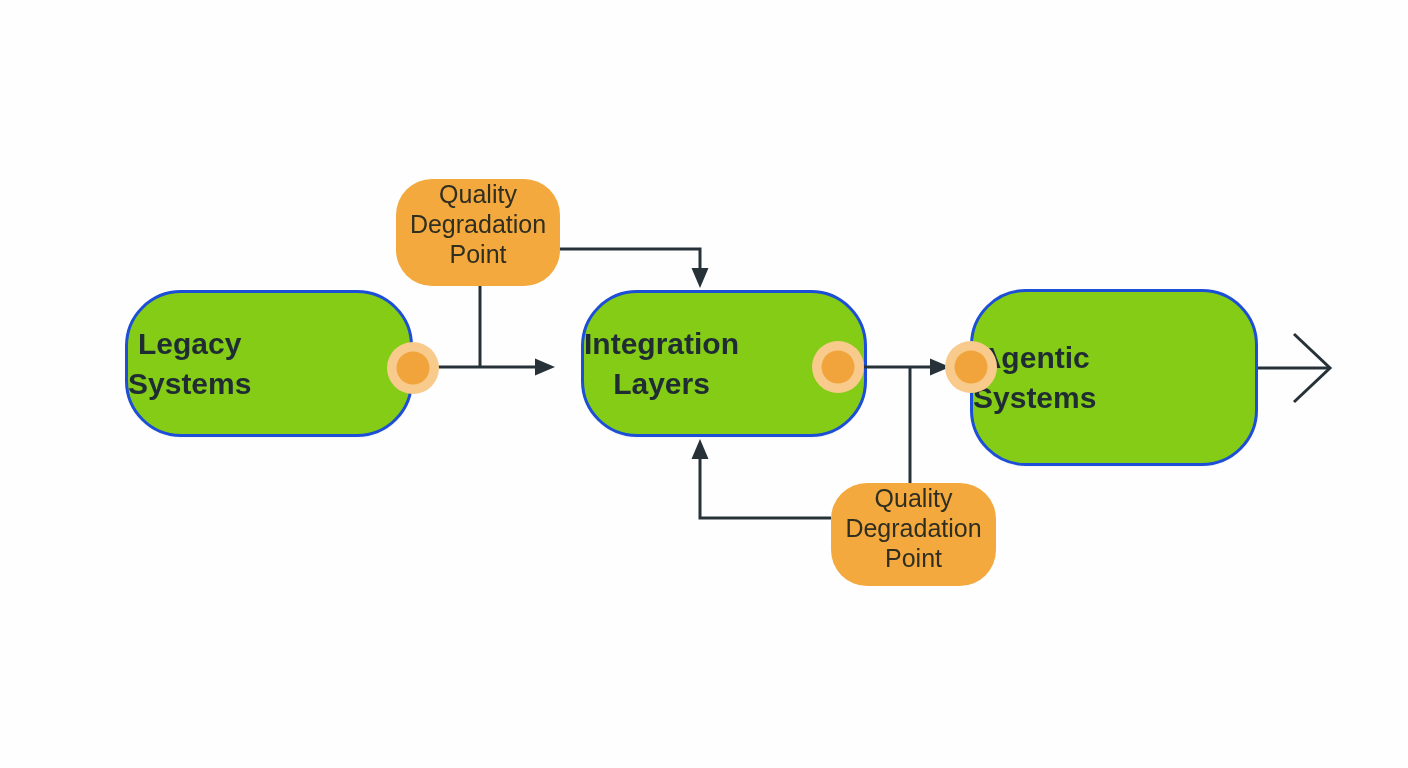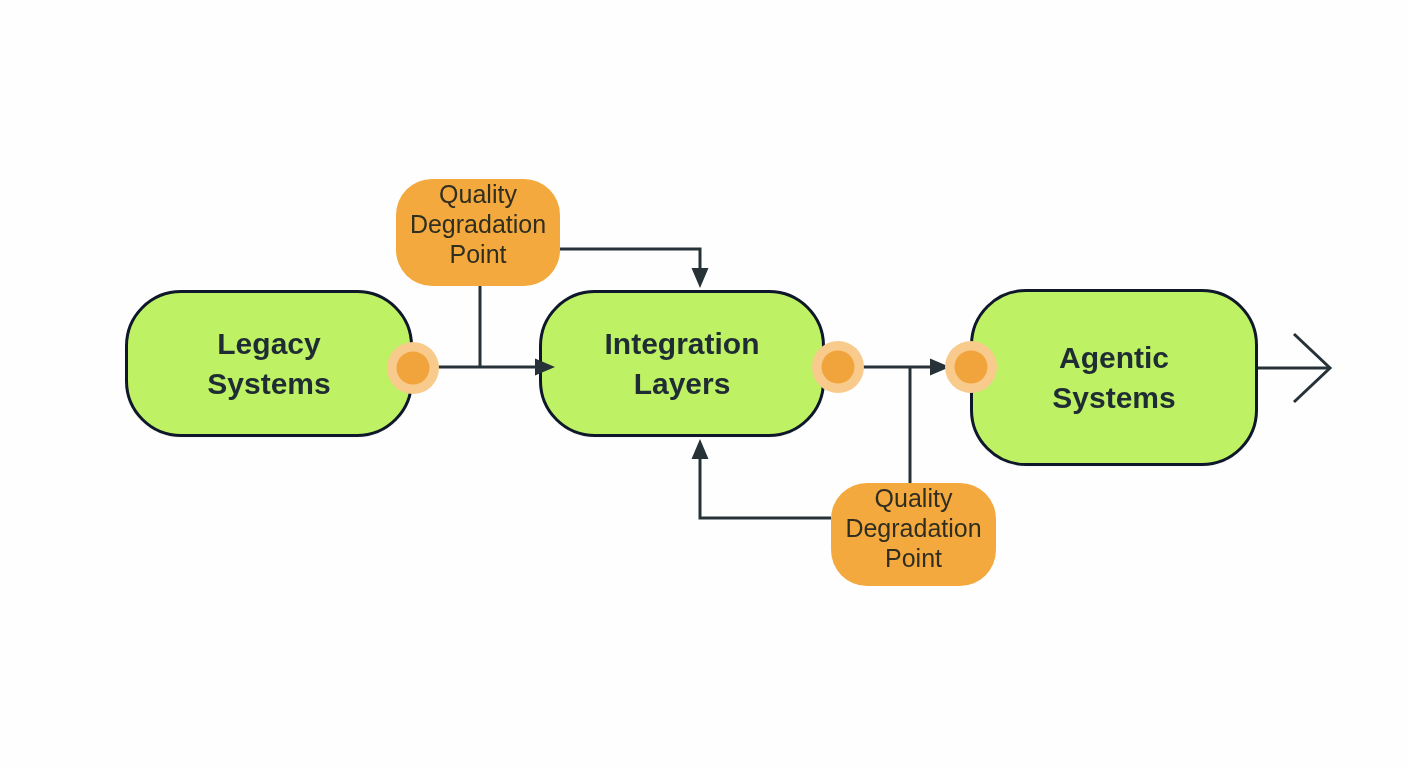--- a/index.html
+++ b/index.html
@@ -11,39 +11,39 @@
   .stage {
     position: relative;
     width: 1408px;
     height: 768px;
     background: #fefefe;
     overflow: hidden;
   }
   
   .node {
     position: absolute;
-    background: #bef264;
-    border: 3px solid #0f172a;
+    background: #84cc16;
+    border: 3px solid #1d4ed8;
     border-radius: 56px;
     display: flex;
     align-items: center;
-    justify-content: center;
+    justify-content: flex-start;
     box-sizing: border-box;
     box-shadow: 0 1px 2px rgba(0,0,0,0.04);
   }
   .node-label {
     font-size: 30px;
     font-weight: 700;
     line-height: 40px;
     color: #1f2c33;
     text-align: center;
     white-space: pre-line;
   }
   #node-legacy      { left: 125px; top: 290px; width: 288px; height: 147px; }
-  #node-integration { left: 539px; top: 290px; width: 286px; height: 147px; }
+  #node-integration { left: 581px; top: 290px; width: 286px; height: 147px; }
   #node-agentic     { left: 970px; top: 289px; width: 288px; height: 177px; }
 
   
   .callout {
     position: absolute;
     background: #f3a93d;
     border-radius: 36px;
     display: flex;
     align-items: flex-start;
     justify-content: center;

